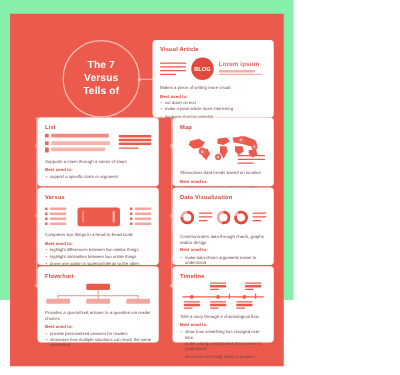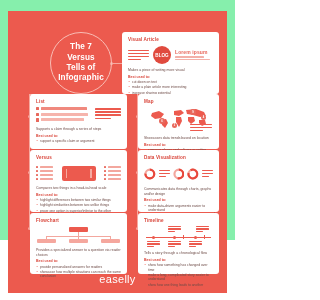--- a/index.html
+++ b/index.html
@@ -264,21 +264,20 @@
     <div class="node-dot" style="left:19.5px; top:160px;"></div>
     <div class="node-dot" style="left:127.5px; top:160px;"></div>
     <div class="node-dot" style="left:19.5px; top:216px;"></div>
     <div class="node-dot" style="left:127.5px; top:216px;"></div>
 
     <div class="title-circle">
       <div class="t">
         <span>The 7</span><br>
         <span>Versus</span><br>
         <span>Tells of</span><br>
-        <span>Infographic</span>
       </div>
     </div>
 
     <div class="card" style="left:114px; top:21px; width:97px; height:62px;">
       <div class="card-title">Visual Article</div>
 
       <div class="g-visart">
         <div class="va-lines">
           <i></i>
             <i></i>
@@ -523,16 +522,15 @@
 
       <div class="card-desc">Tells a story through a chronological flow</div>
       <div class="best-label">Best used to:</div>
       <div class="bullets">
         <div class="bullet">show how something has changed over time</div>
         <div class="bullet">make a long, complicated story easier to understand</div>
         <div class="bullet">show how one thing leads to another</div>
       </div>
     </div>
 
-    <div class="footer">easelly</div>
 
   </div>
 </div>
 
 </body></html>

